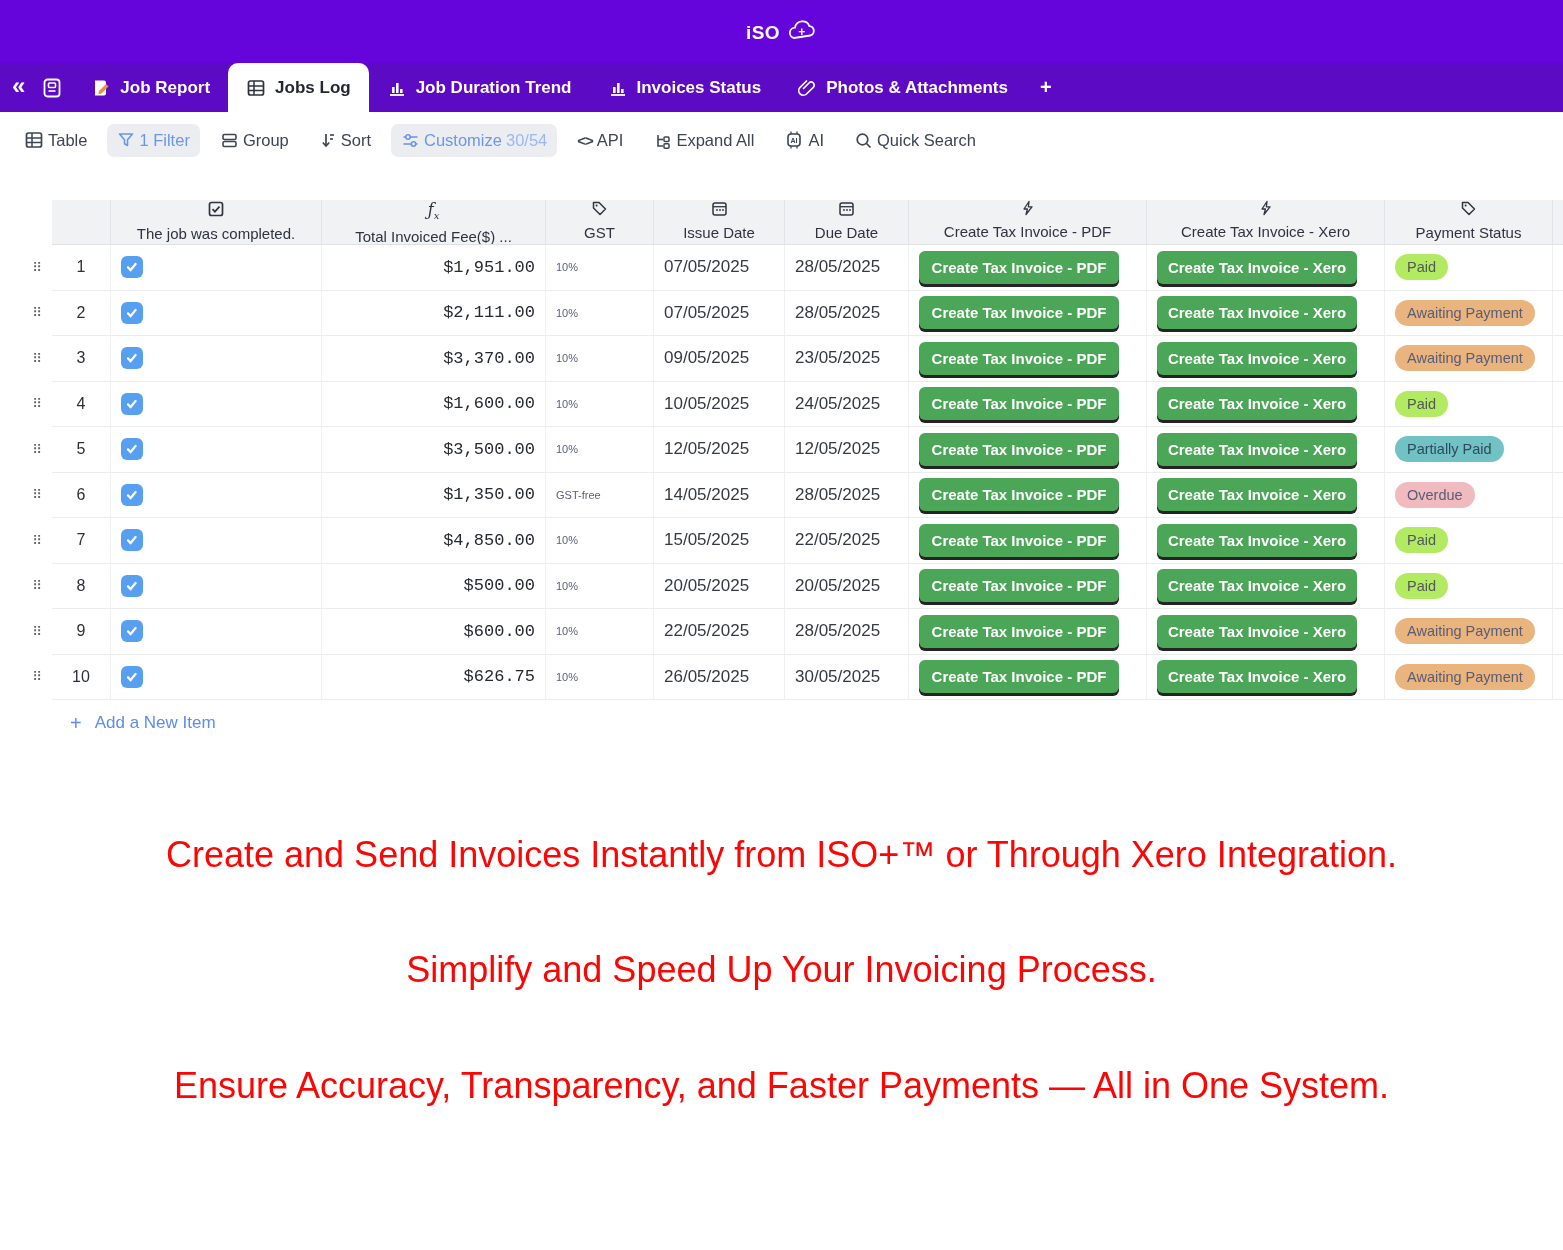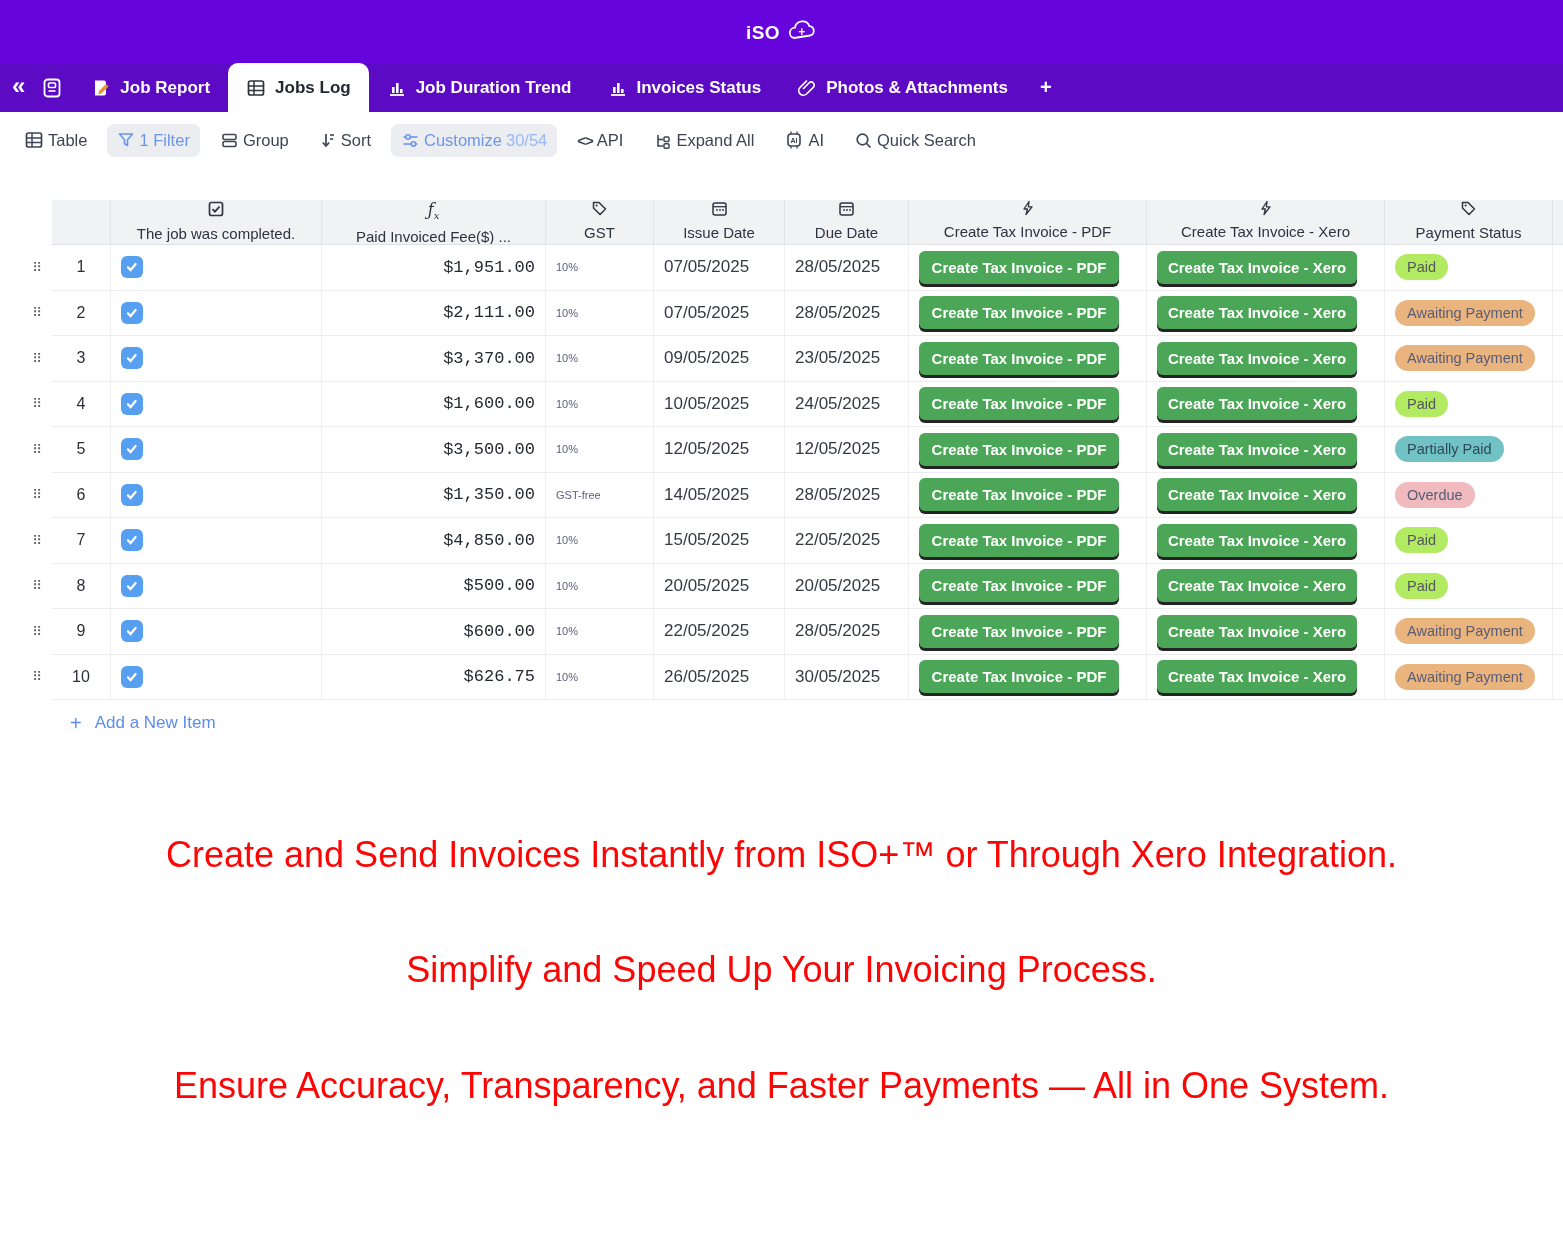--- a/index.html
+++ b/index.html
@@ -265,21 +265,21 @@
       <span class="ic">
         <svg width="18" height="18" viewBox="0 0 18 18">
           <rect x="2.5" y="2.5" width="13" height="13" rx="2" fill="none" stroke="#30353f" stroke-width="1.7"></rect>
           <path d="M5.5 9.2 l2.4 2.5 4.6-5" fill="none" stroke="#30353f" stroke-width="1.7"></path>
         </svg>
       </span>
       <span>The job was completed.</span>
     </div>
     <div class="th col-fee" style="justify-content:flex-start">
       <span class="fx">ƒ<sub>x</sub></span>
-      <span>Paid Invoiced Fee($) ...</span>
+      <span>Total Invoiced Fee($) ...</span>
     </div>
     <div class="th col-gst">
       <span class="ic">
         <svg width="17" height="17" viewBox="0 0 17 17">
           <path d="M2.5 2.5 h5.5 l6.5 6.5 -5.5 5.5 -6.5-6.5 z" fill="none" stroke="#30353f" stroke-width="1.5" stroke-linejoin="round"></path>
           <circle cx="5.6" cy="5.6" r="1" fill="#30353f"></circle>
         </svg>
       </span>
       <span>GST</span>
     </div>

